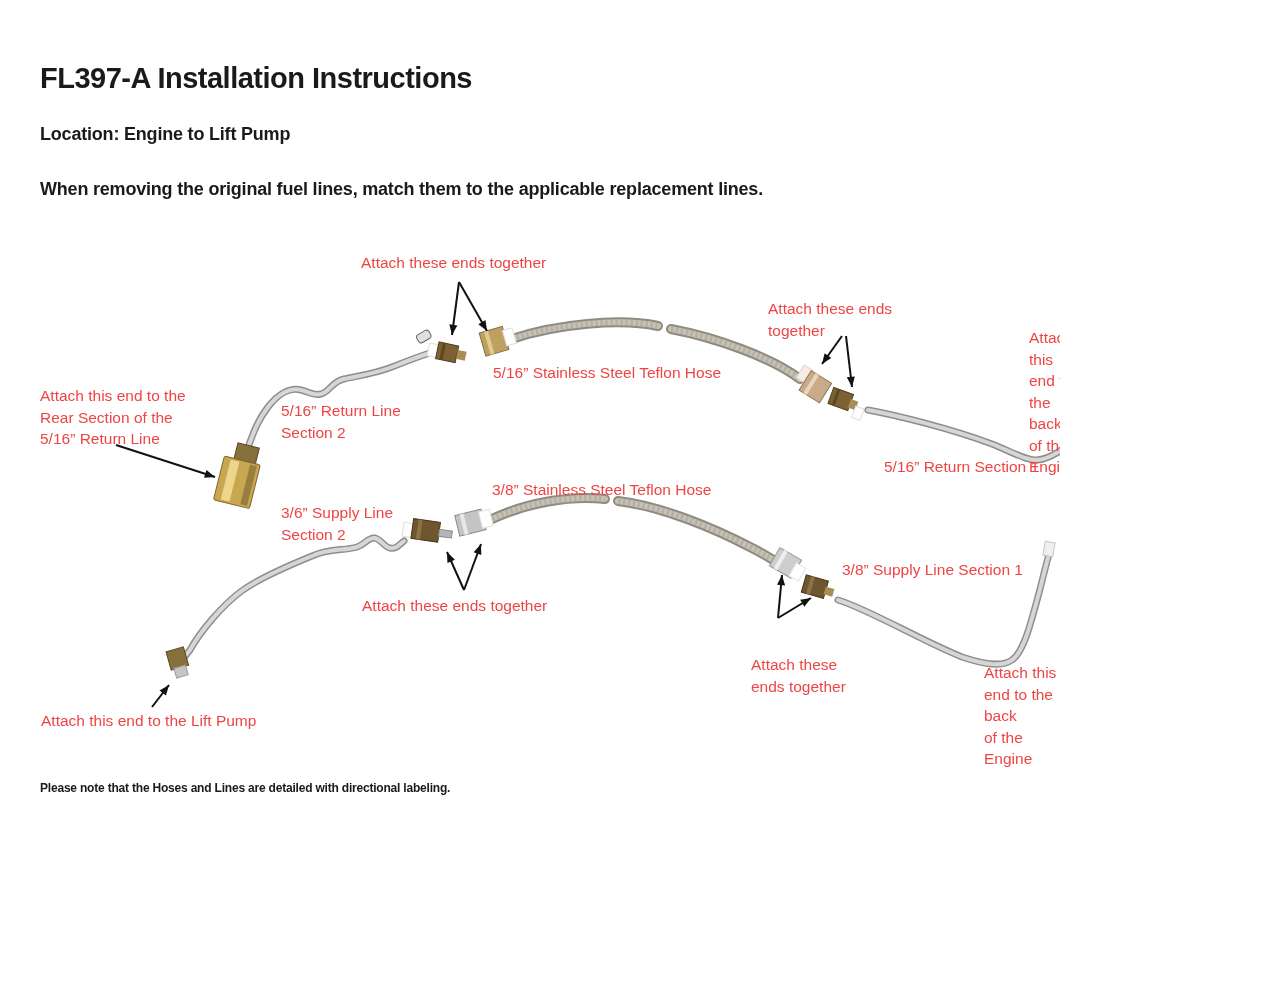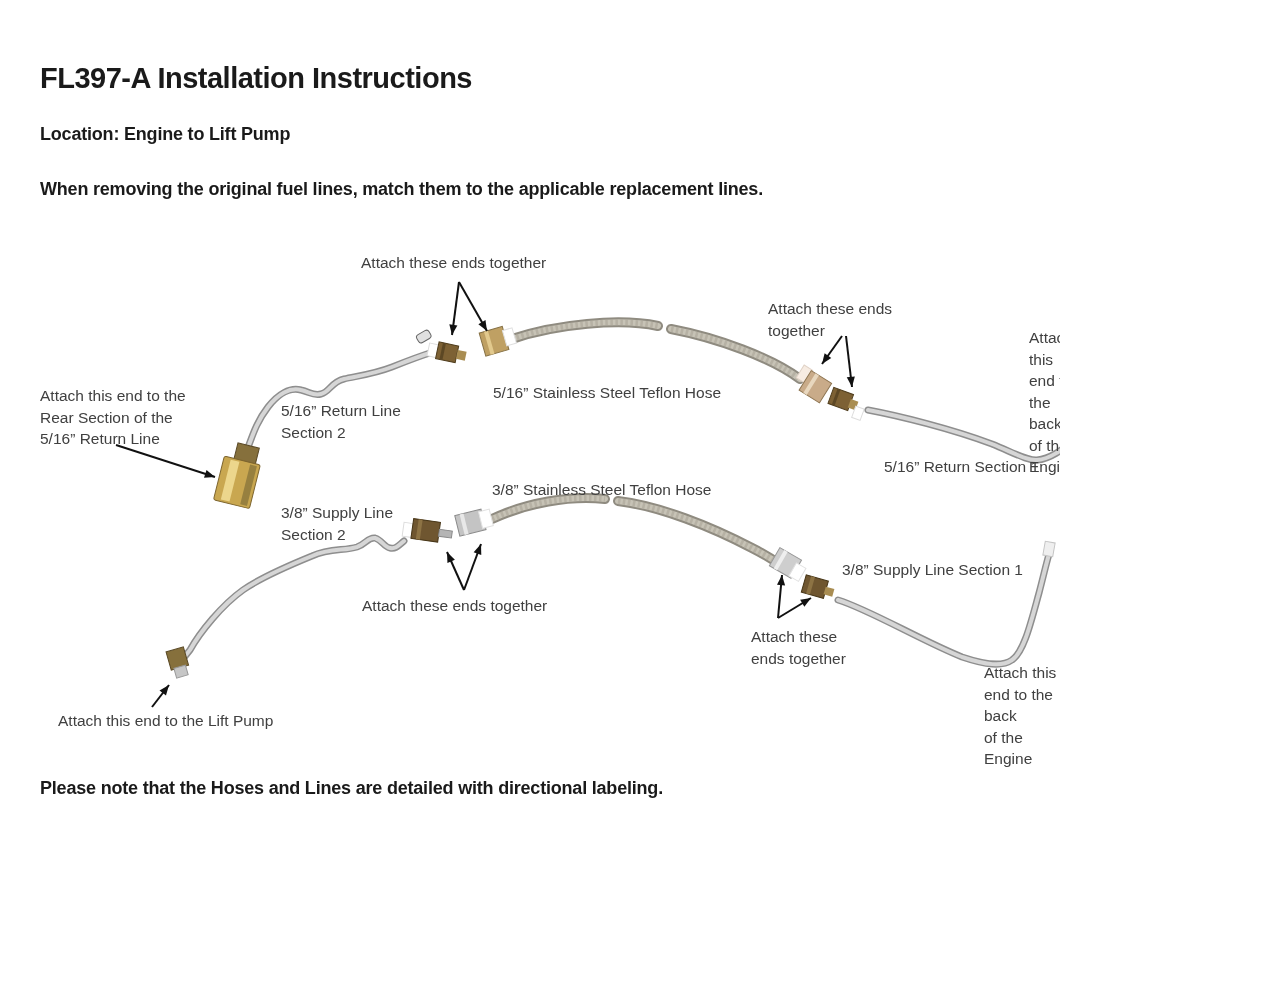--- a/index.html
+++ b/index.html
@@ -9,23 +9,23 @@
   }
   .title{
     position:absolute;left:40px;top:62px;
     font-size:29px;font-weight:bold;letter-spacing:-0.5px;white-space:nowrap;
   }
   .boldline{
     position:absolute;font-size:18px;font-weight:bold;letter-spacing:-0.2px;white-space:nowrap;
   }
   .subtitle{left:40px;top:124px;}
   .intro{left:40px;top:179px;}
-  .note{position:absolute;left:40px;top:776px;font-size:18px;font-weight:bold;letter-spacing:-0.2px;line-height:24px;}
+  .note{position:absolute;left:40px;top:776px;font-size:12px;font-weight:bold;letter-spacing:-0.2px;line-height:24px;}
   .dlabel{
-    position:absolute;font-size:15.5px;line-height:21.5px;color:#404040;
+    position:absolute;font-size:15.5px;line-height:21.5px;color:#ef4444;
     white-space:pre-line;
   }
   svg.diagram{position:absolute;left:0;top:0;}
   .tube-o{fill:none;stroke:#8e8e8e;stroke-width:7;stroke-linecap:round;}
   .tube-i{fill:none;stroke:#d6d6d6;stroke-width:4;stroke-linecap:round;}
   .hose-o{fill:none;stroke:#8f8b80;stroke-width:10;stroke-linecap:round;}
   .hose-i{fill:none;stroke:#c7c3b6;stroke-width:6;stroke-linecap:round;}
   .hose-b{fill:none;stroke:#a8a396;stroke-width:6;stroke-dasharray:2.5 2.5;opacity:.55;}
   .arrow{stroke:#111111;stroke-width:2;}
 </style>
@@ -171,30 +171,30 @@
   <div class="dlabel" style="left:361px;top:252px;">Attach these ends together</div>
   <div class="dlabel" style="left:768px;top:290px;margin-top:8px;">Attach these ends
 together</div>
   <div class="dlabel" style="left:1029px;top:327px;">Attach this end to the
 back of the Engine</div>
   <div class="dlabel" style="left:40px;top:385px;">Attach this end to the
 Rear Section of the
 5/16” Return Line</div>
   <div class="dlabel" style="left:281px;top:400px;">5/16” Return Line
 Section 2</div>
-  <div class="dlabel" style="left:493px;top:362px;margin-top:20px;">5/16” Stainless Steel Teflon Hose</div>
+  <div class="dlabel" style="left:493px;top:362px;">5/16” Stainless Steel Teflon Hose</div>
   <div class="dlabel" style="left:884px;top:456px;">5/16” Return Section 1</div>
   <div class="dlabel" style="left:492px;top:479px;">3/8” Stainless Steel Teflon Hose</div>
-  <div class="dlabel" style="left:281px;top:502px;">3/8” Supply Line
+  <div class="dlabel" style="left:281px;top:502px;">3/6” Supply Line
 Section 2</div>
   <div class="dlabel" style="left:362px;top:595px;">Attach these ends together</div>
   <div class="dlabel" style="left:842px;top:559px;">3/8” Supply Line Section 1</div>
-  <div class="dlabel" style="left:751px;top:626px;">Attach these
+  <div class="dlabel" style="left:751px;top:654px;">Attach these
 ends together</div>
   <div class="dlabel" style="left:984px;top:646px;margin-top:16px;">Attach this end to the back
 of the Engine</div>
-  <div class="dlabel" style="left:58px;top:710px;">Attach this end to the Lift Pump</div>
+  <div class="dlabel" style="left:41px;top:710px;">Attach this end to the Lift Pump</div>
 
   <div class="note">
     <div>Please note that the Hoses and Lines are detailed with directional labeling.</div>
   </div>
 
 </div>
 
 </body></html>

